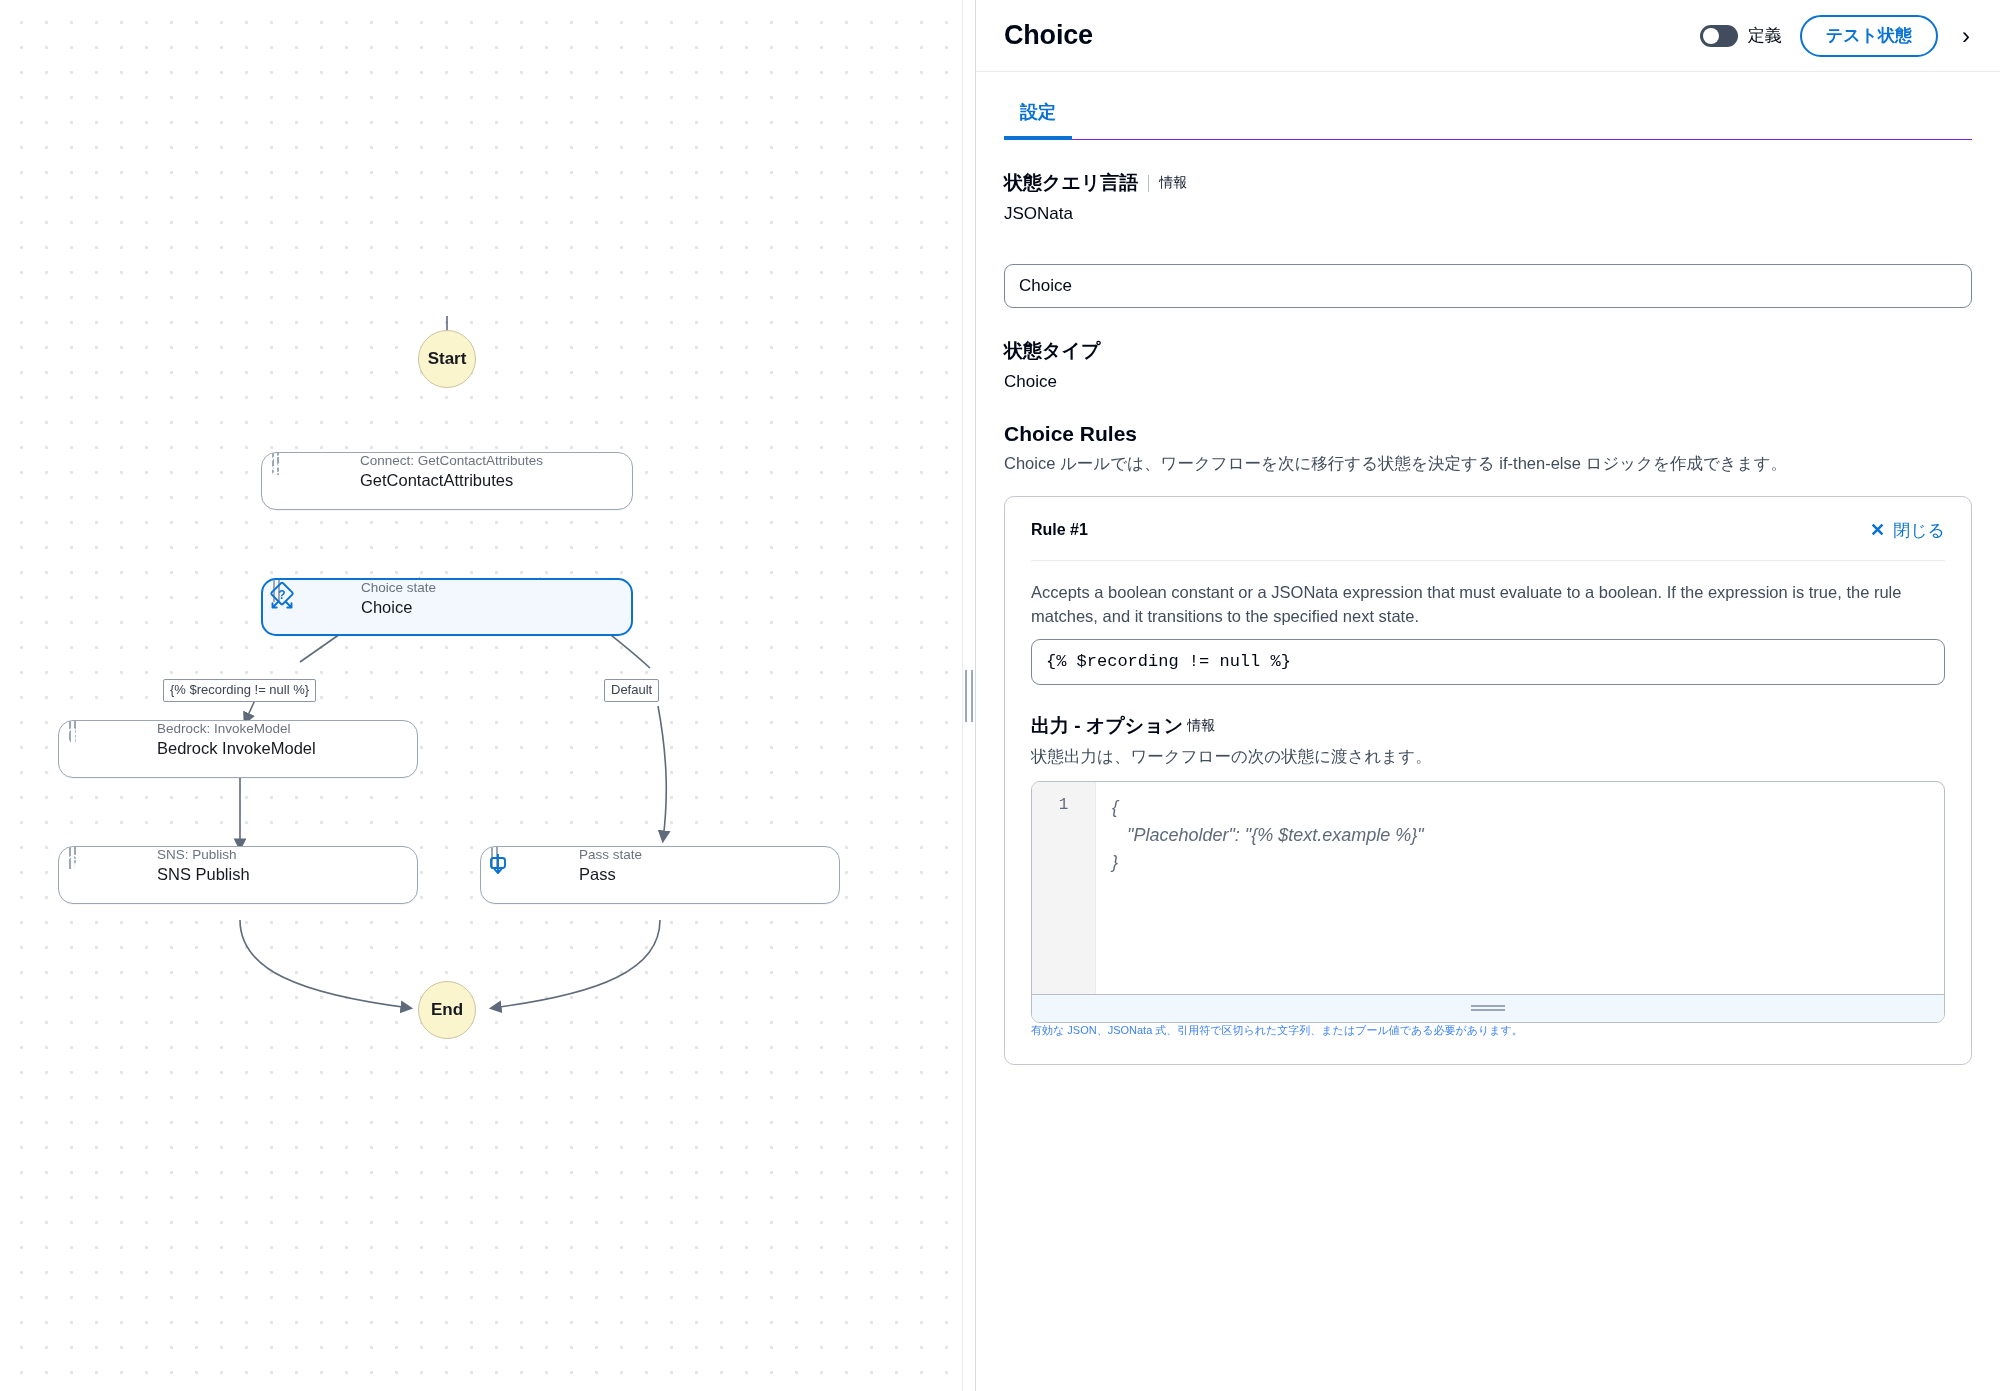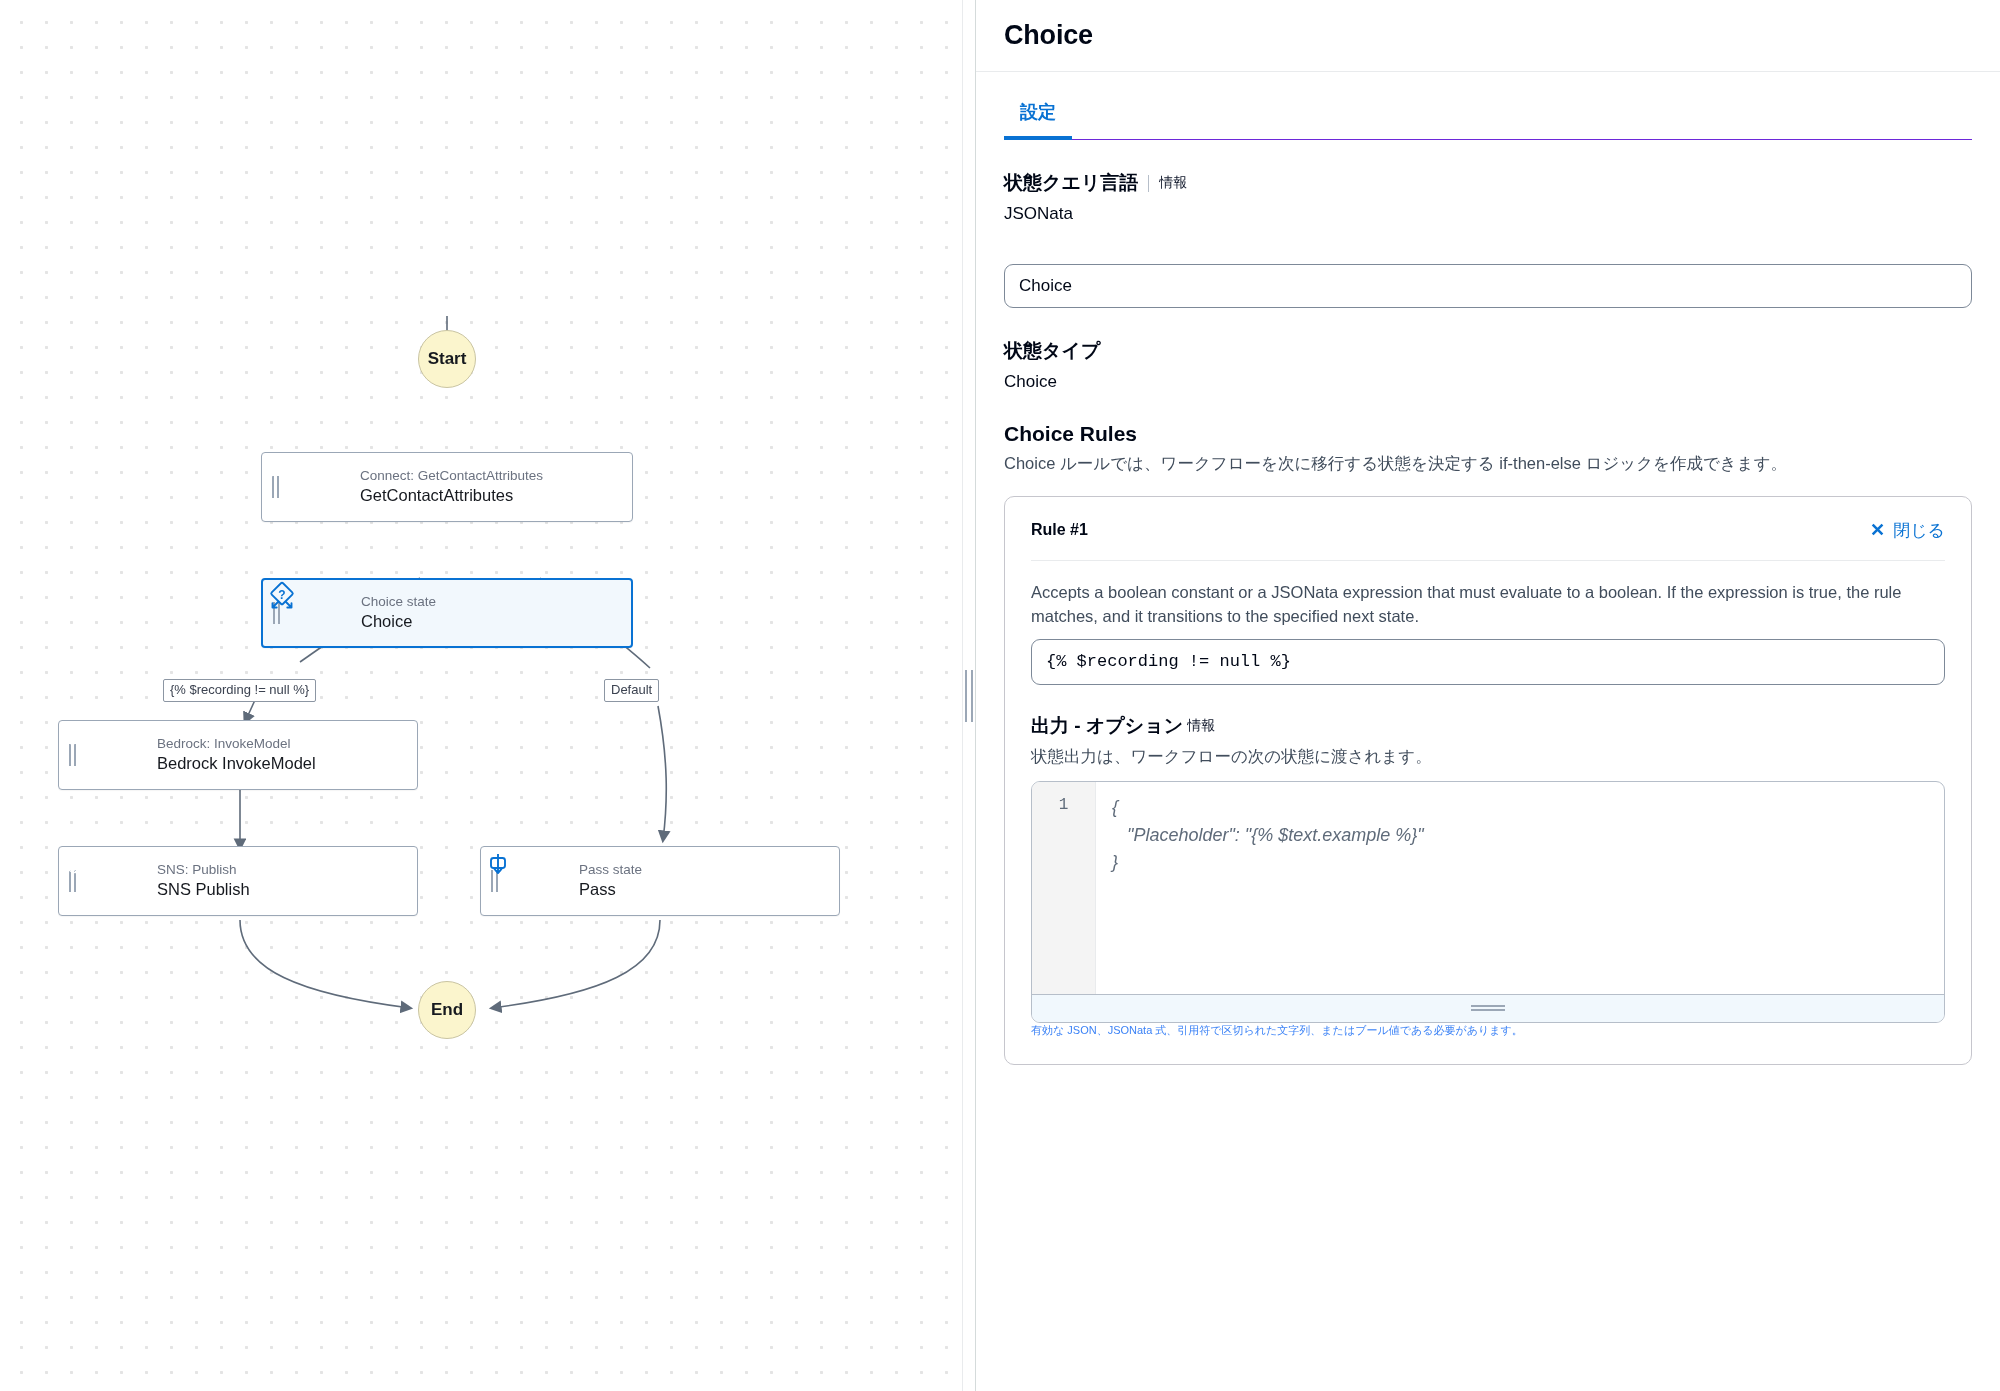--- a/index.html
+++ b/index.html
@@ -31,25 +31,25 @@
     border-radius: 50%;
     background: #fbf5cd;
     border: 1px solid #c9c4a2;
     display: flex; align-items: center; justify-content: center;
     font-size: 17px; font-weight: 600; color: #16191f;
   }
 
   .state-node {
     position: absolute;
     display: flex;
-    align-items: center;
+    align-items: flex-start;
     background: #ffffff;
     border: 1px solid #9ba7b6;
-    border-radius: 4px;
-    height: 70px;
+    border-radius: 15px;
+    height: 58px;
     overflow: hidden;
     box-shadow: 0 1px 1px rgba(0,0,0,0.04);
   }
   .state-node.selected {
     border: 2px solid #0972d3;
     background: #f2f8fd;
   }
   .grip {
     width: 26px;
     display: flex; align-items: center; justify-content: center;
@@ -410,20 +410,30 @@
     <div class="splitter-grip">
         <i></i>
         <i></i>
       </div>
   </div>
 
   <div class="panel">
 
     <div class="panel-header">
       <div class="panel-title">Choice</div>
+      <div class="header-right">
+        <div class="toggle-group">
+          <div class="toggle">
+            <div class="knob"></div>
+          </div>
+          <span class="toggle-label">定義</span>
+        </div>
+        <button class="btn-outline">テスト状態</button>
+        <button class="chevron-btn">›</button>
+      </div>
     </div>
 
     <div class="panel-body">
 
       <div class="tabs">
         <div class="tab">設定</div>
       </div>
 
       <div class="section">
         <div class="lbl-row">

